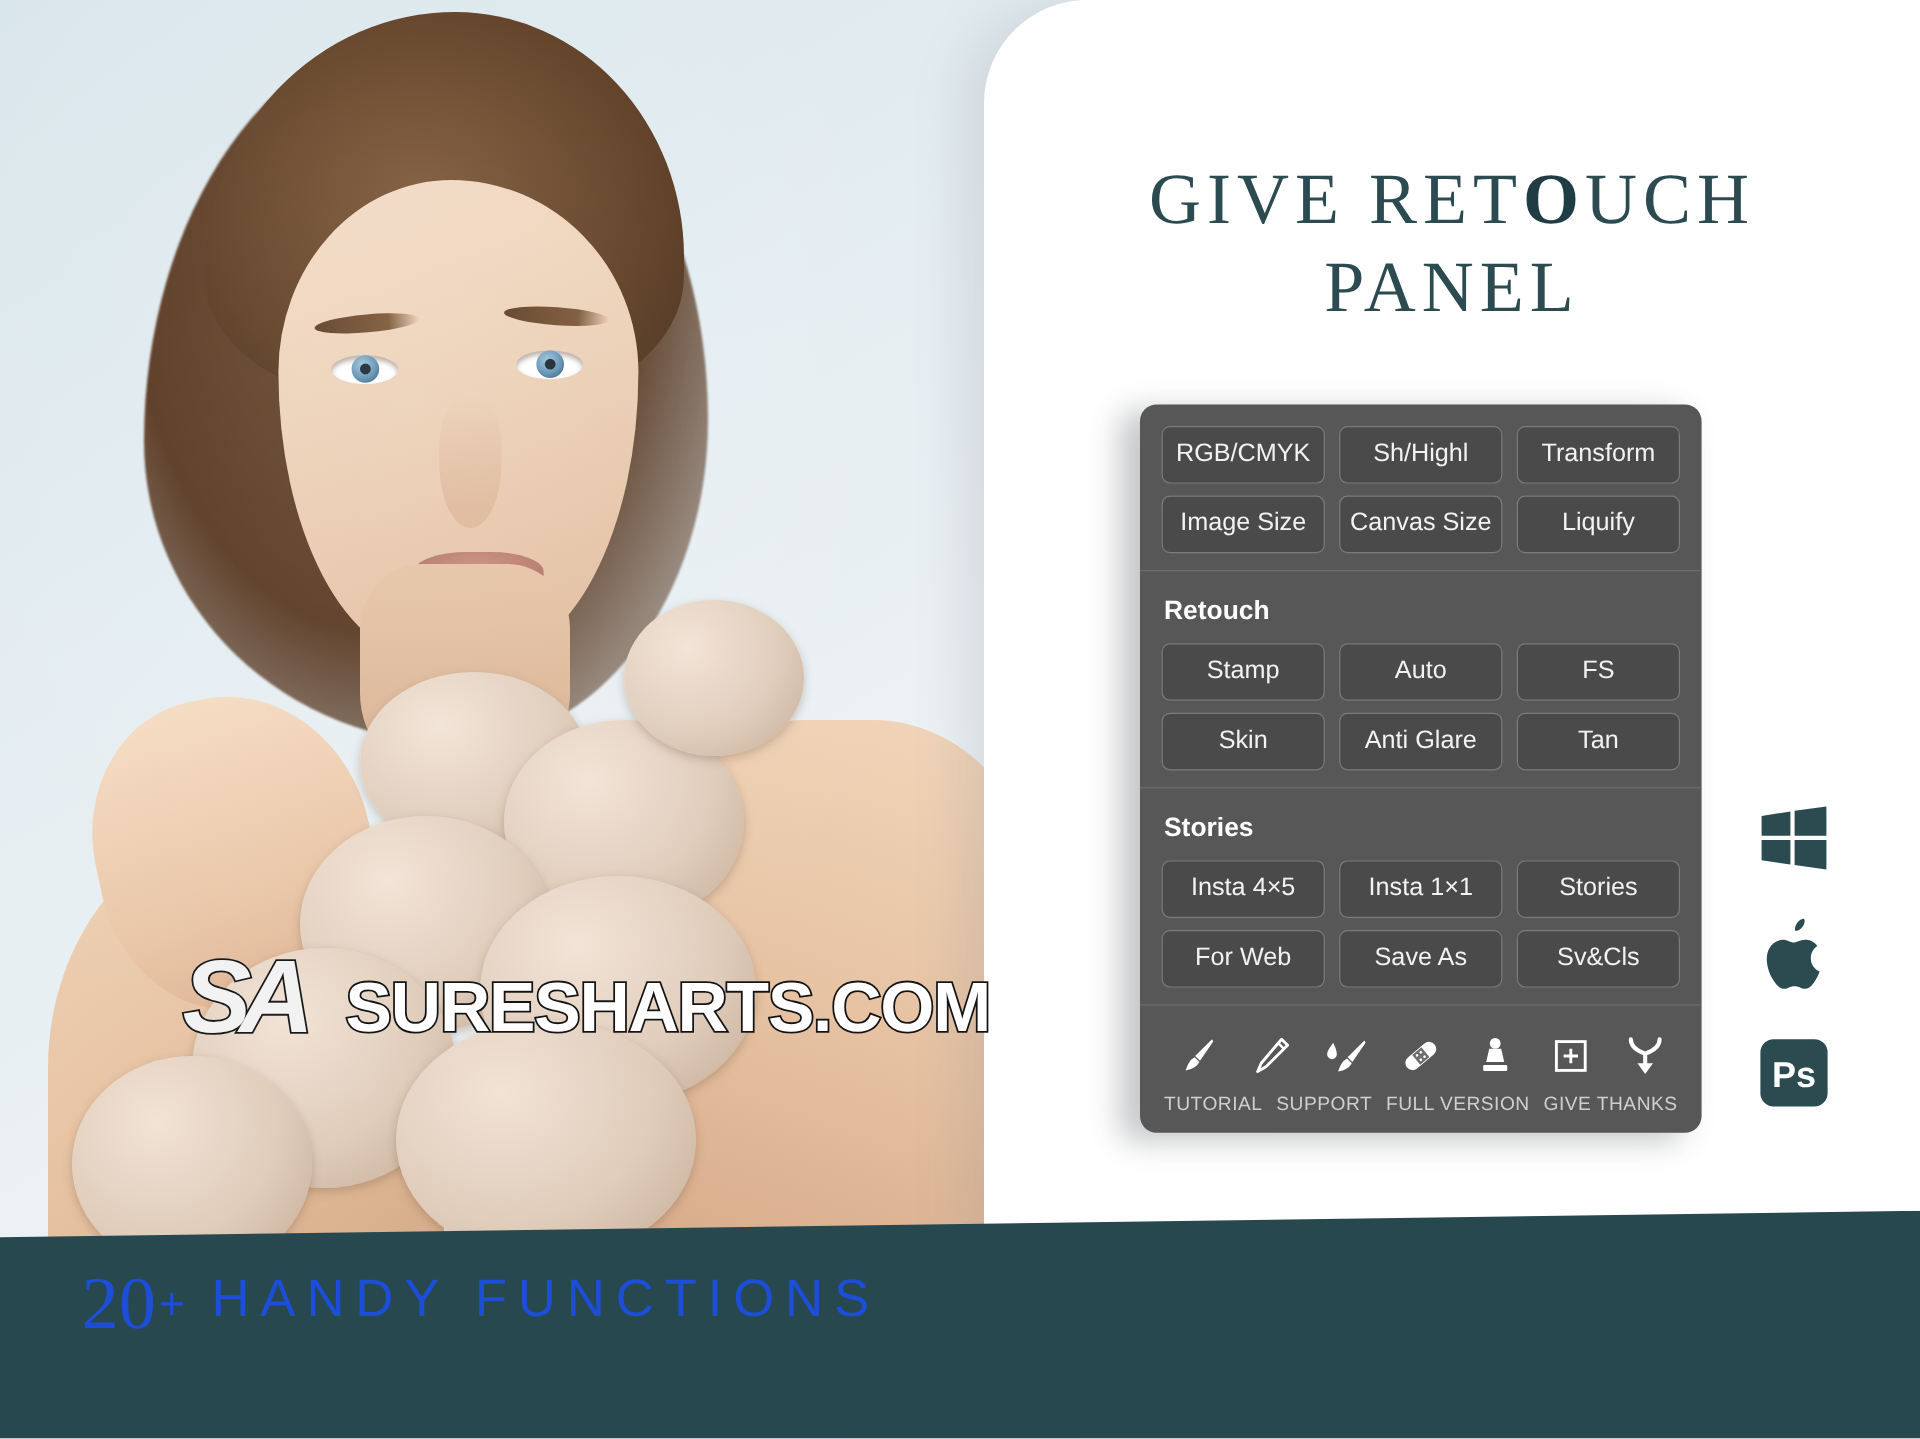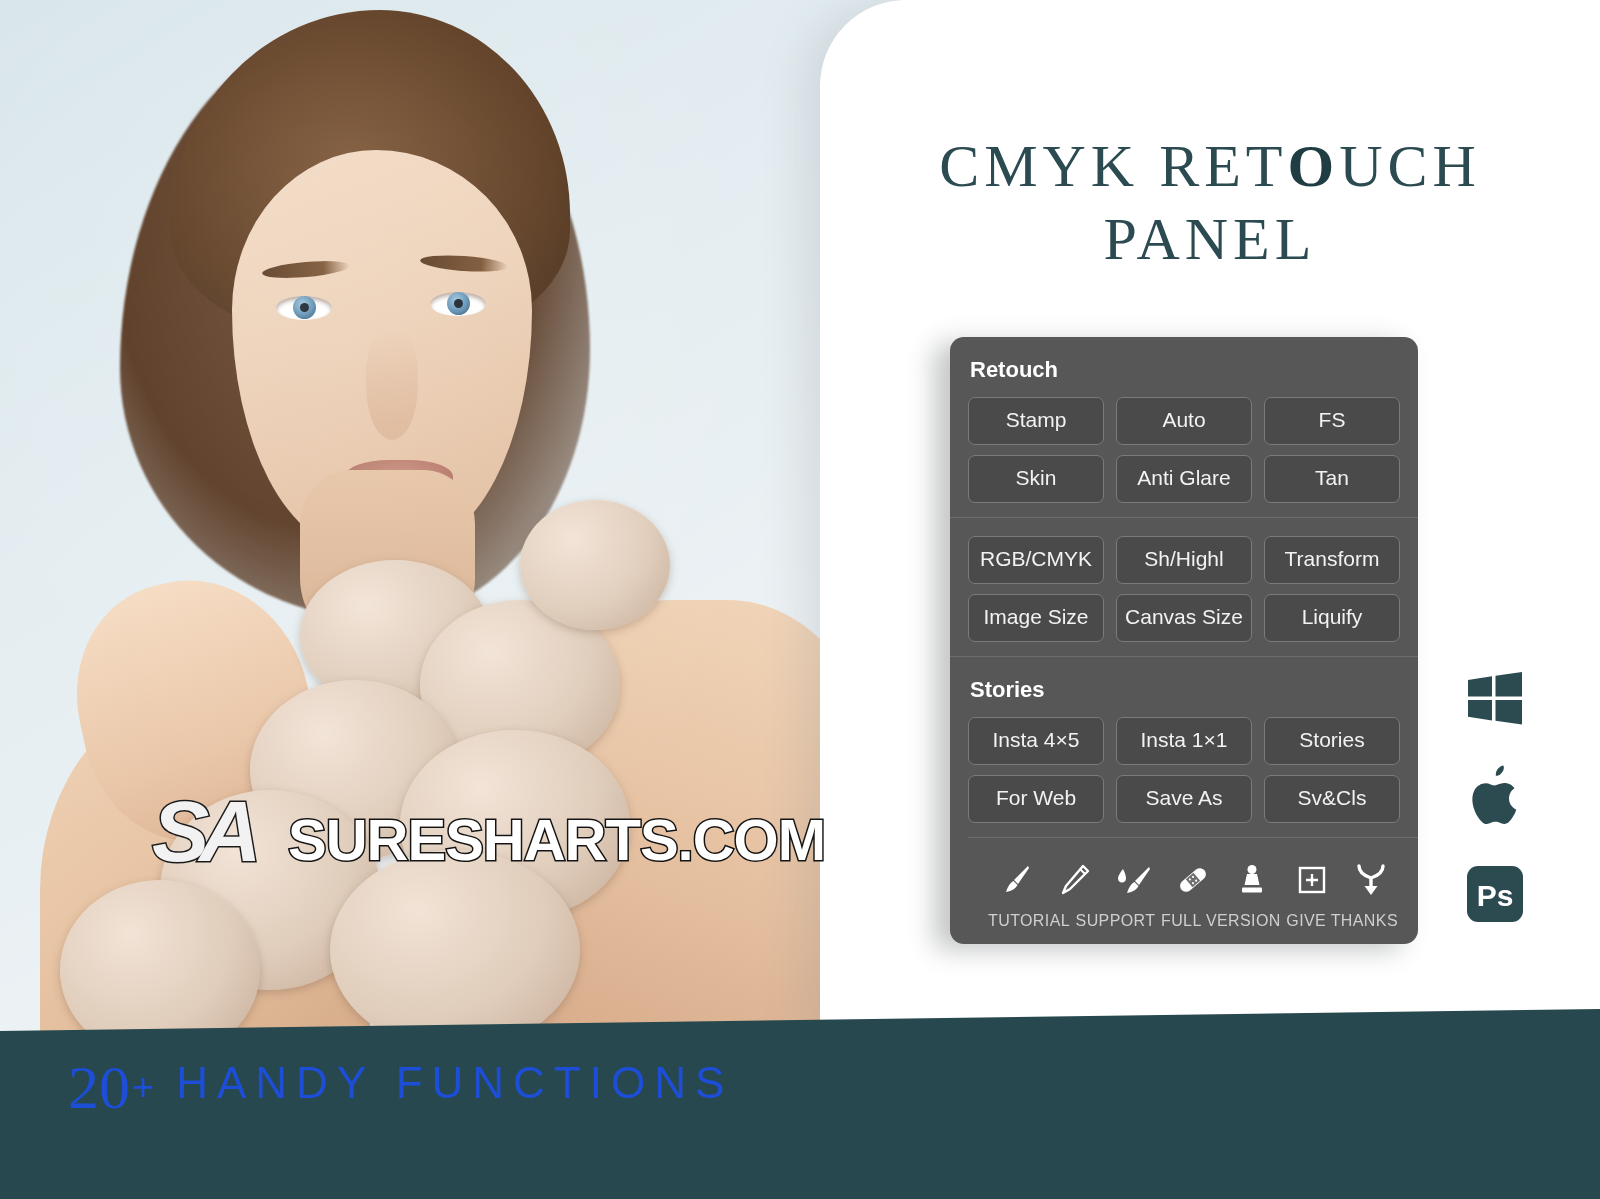--- a/index.html
+++ b/index.html
@@ -207,21 +207,20 @@
     text-align: center;
     cursor: pointer;
     white-space: nowrap;
     overflow: hidden;
   }
 
   
   .panel-footer {
     border-top: 1px solid #6d6d6d;
     padding: 16px 16px 14px 16px;
-    margin-left: 18px;
   }
   .tool-row {
     display: flex;
     justify-content: space-between;
     align-items: flex-end;
     padding: 4px 8px 10px 8px;
   }
   .tool-icon {
     width: 46px; height: 44px;
     display: flex; align-items: center; justify-content: center;
@@ -363,50 +362,50 @@
       <div class="ruffle" style="left:330px; top:850px; width:250px; height:200px;"></div>
       <div class="ruffle" style="left:520px; top:500px; width:150px; height:130px;"></div>
       <div class="ruffle" style="left:60px;  top:880px; width:200px; height:180px;"></div>
       <div class="photo-soft"></div>
     </div>
   </div>
 
   <div class="white-card"></div>
 
   <div class="title-block">
-    <span class="title-line"><span>CMYK RET</span><span class="accent">O</span><span>UCH</span></span>
+    <span class="title-line"><span>GIVE RET</span><span class="accent">O</span><span>UCH</span></span>
     <span class="title-line">PANEL</span>
   </div>
 
   <div class="panel">
+
+    <div class="panel-section">
+      <div class="btn-grid">
+        <div class="pbtn">RGB/CMYK</div>
+        <div class="pbtn">Sh/Highl</div>
+        <div class="pbtn">Transform</div>
+        <div class="pbtn">Image Size</div>
+        <div class="pbtn">Canvas Size</div>
+        <div class="pbtn">Liquify</div>
+      </div>
+    </div>
 
     <div class="panel-section">
       <div class="section-title">Retouch</div>
       <div class="btn-grid">
         <div class="pbtn">Stamp</div>
         <div class="pbtn">Auto</div>
         <div class="pbtn">FS</div>
         <div class="pbtn">Skin</div>
         <div class="pbtn">Anti Glare</div>
         <div class="pbtn">Tan</div>
       </div>
     </div>
 
     <div class="panel-section">
-      <div class="btn-grid">
-        <div class="pbtn">RGB/CMYK</div>
-        <div class="pbtn">Sh/Highl</div>
-        <div class="pbtn">Transform</div>
-        <div class="pbtn">Image Size</div>
-        <div class="pbtn">Canvas Size</div>
-        <div class="pbtn">Liquify</div>
-      </div>
-    </div>
-
-    <div class="panel-section">
       <div class="section-title">Stories</div>
       <div class="btn-grid">
         <div class="pbtn">Insta 4×5</div>
         <div class="pbtn">Insta 1×1</div>
         <div class="pbtn">Stories</div>
         <div class="pbtn">For Web</div>
         <div class="pbtn">Save As</div>
         <div class="pbtn">Sv&amp;Cls</div>
       </div>
     </div>

